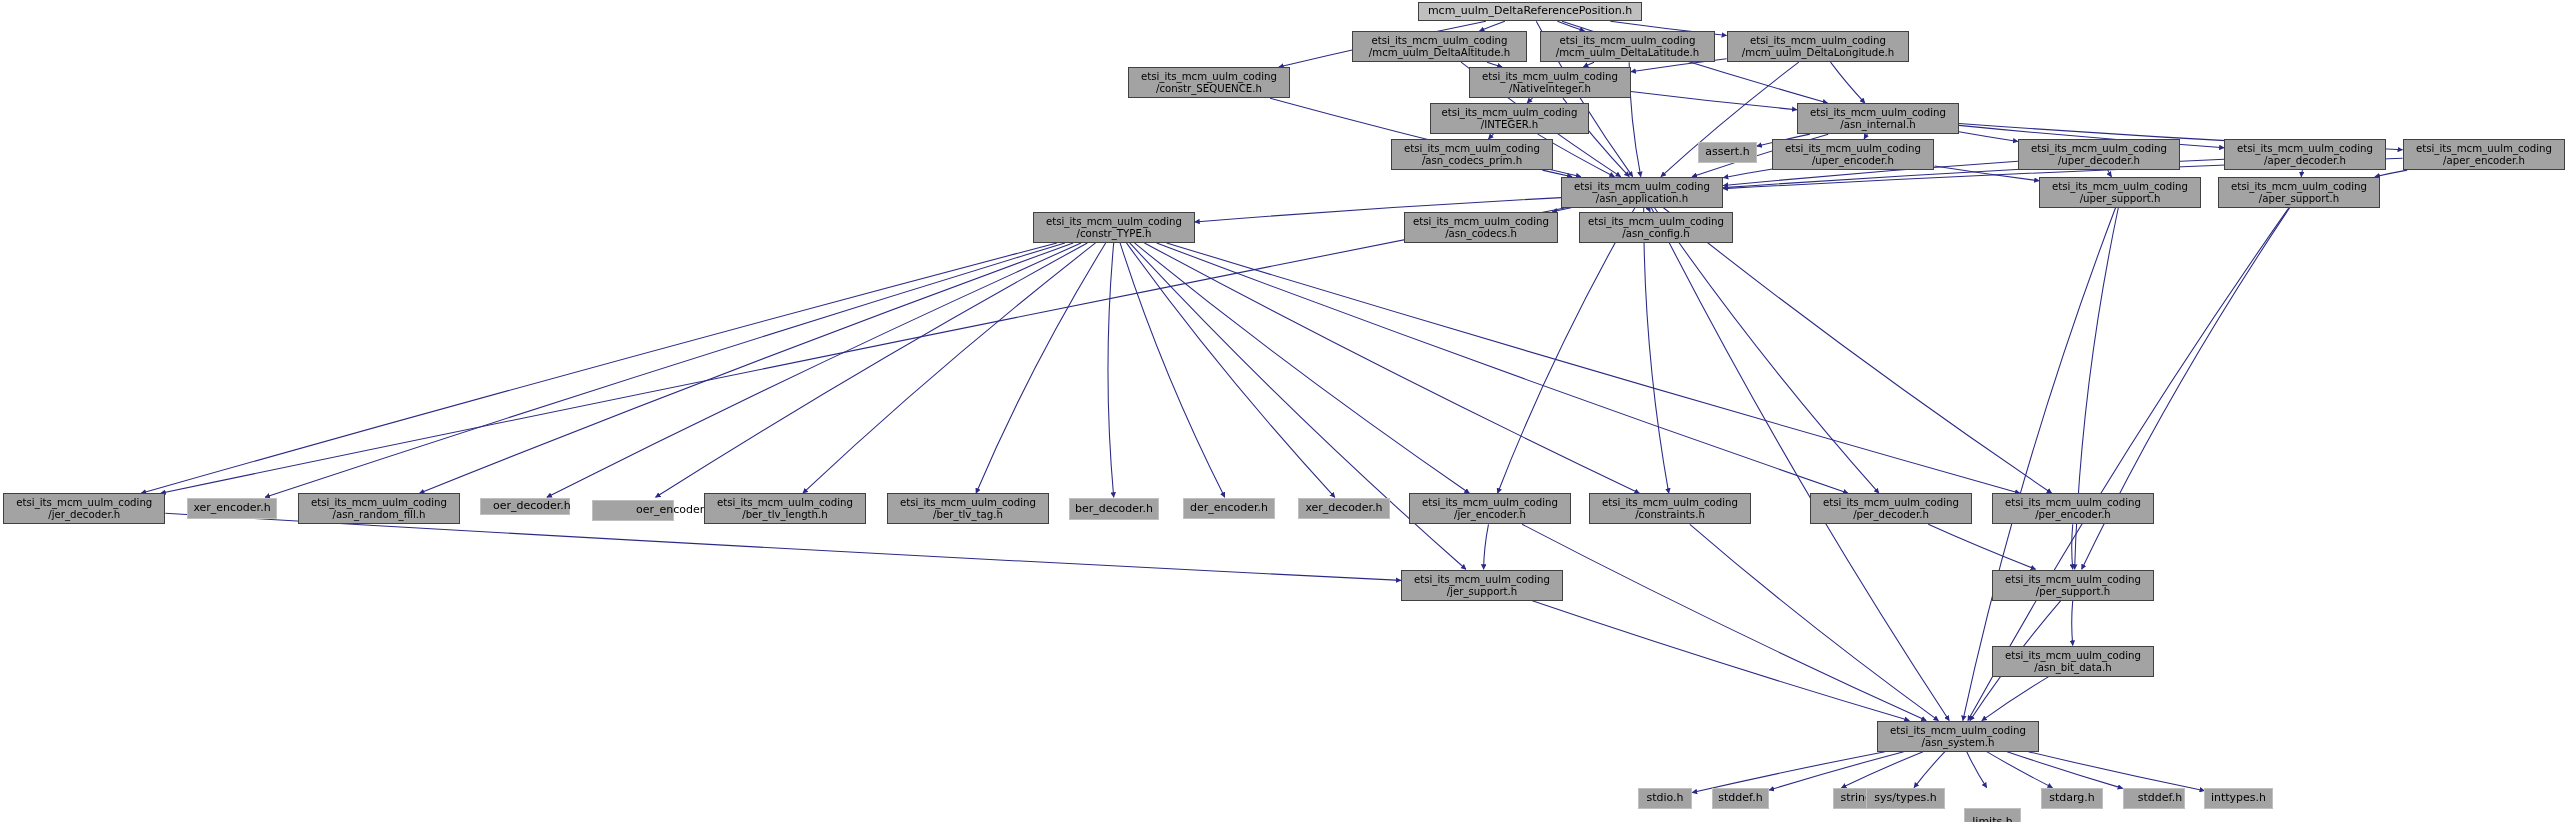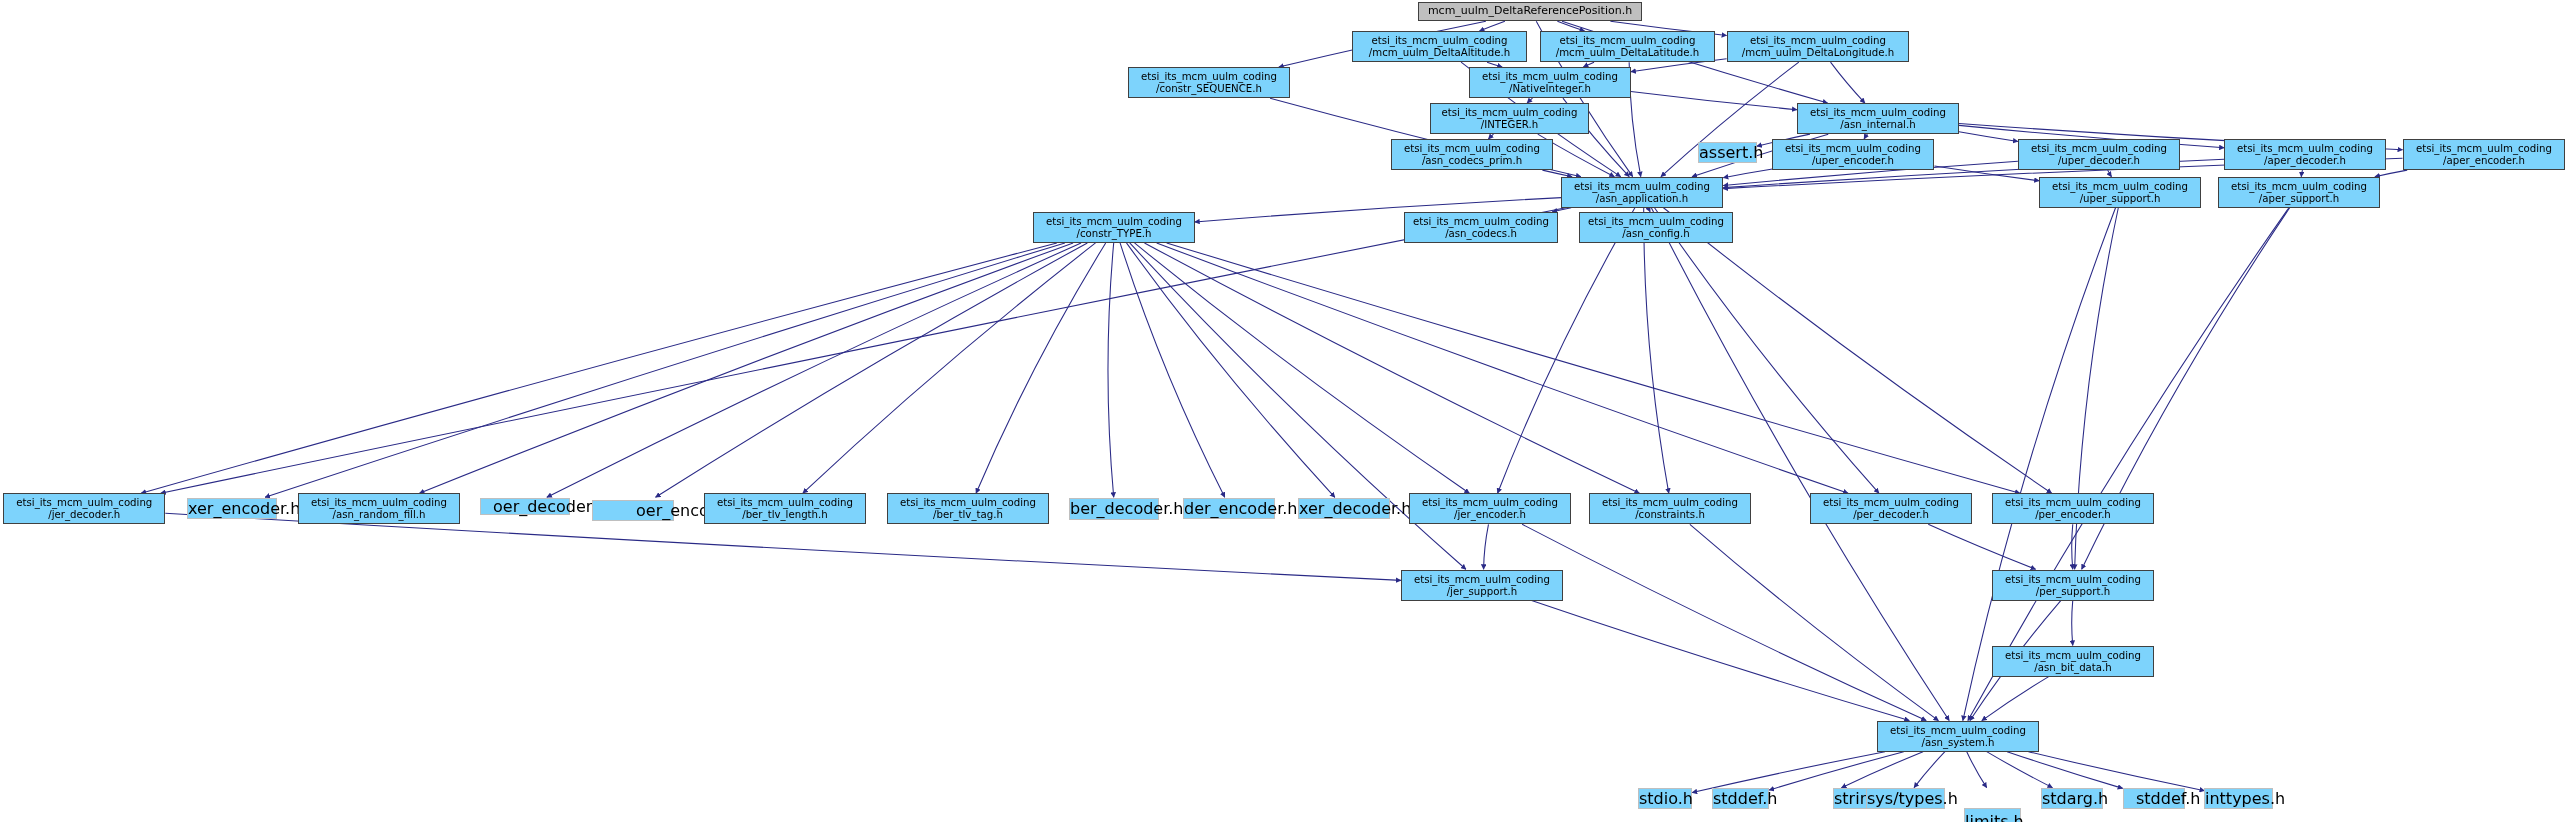--- a/index.html
+++ b/index.html
@@ -9,30 +9,30 @@
     background:#ffffff;
     font-family:"DejaVu Sans","Liberation Sans",sans-serif;
     overflow:hidden;
   }
   svg#edges{position:absolute;left:0;top:0;width:2576px;height:822px;}
   .node{
     position:absolute;
     box-sizing:border-box;
     display:flex;align-items:center;justify-content:center;
     text-align:center;
-    background:#7dd3fc;
+    background:#a3a3a3;
     color:#000000;
     line-height:1.12;
     white-space:pre;
     letter-spacing:0px;
   }
   .node .lbl{display:block;width:100%;}
   
   .n-strong{border:0.8px solid #404040;font-size:10.2px;}
-  .n-light{border:0.8px solid #bfbfbf;font-size:16px;}
+  .n-light{border:0.8px solid #bfbfbf;font-size:11px;}
   .n-root{border:0.8px solid #404040;background:#bfbfbf;font-size:11px;}
 </style>
 </head>
 <body>
 
 <div id="graph-root">
   <svg id="edges" viewBox="0 0 3148 1005" preserveAspectRatio="none">
     <defs>
       <marker id="arrow" viewBox="0 0 10 10" refX="9" refY="5" markerWidth="5.2" markerHeight="5.2" orient="auto-start-reverse">
         <path d="M 0 0 L 10 5 L 0 10 z" fill="#2a2a86"></path>

